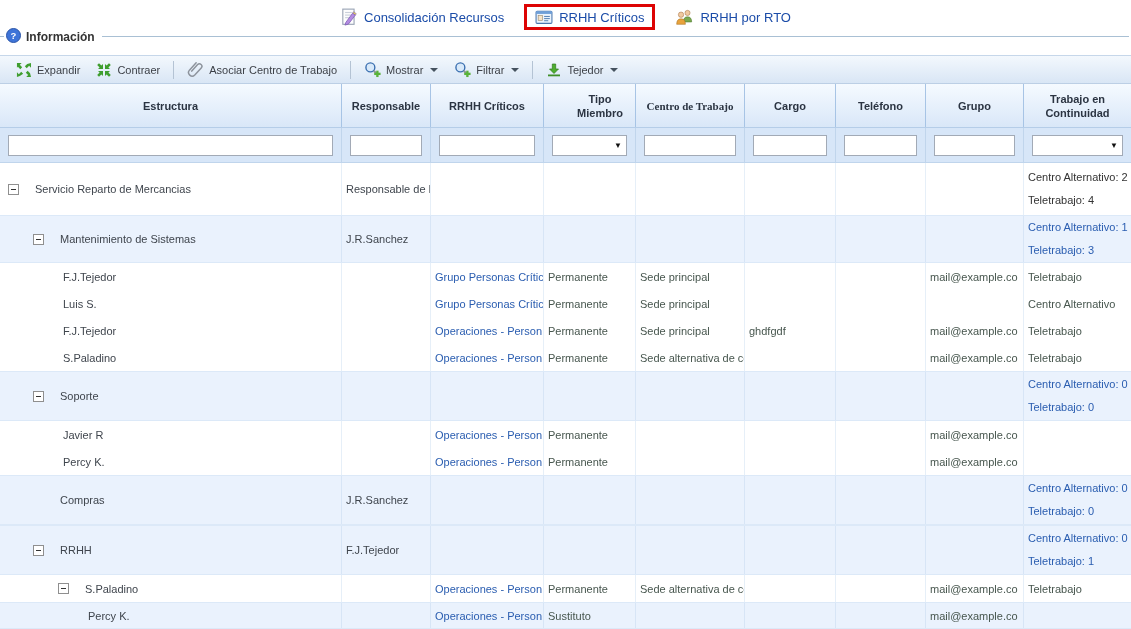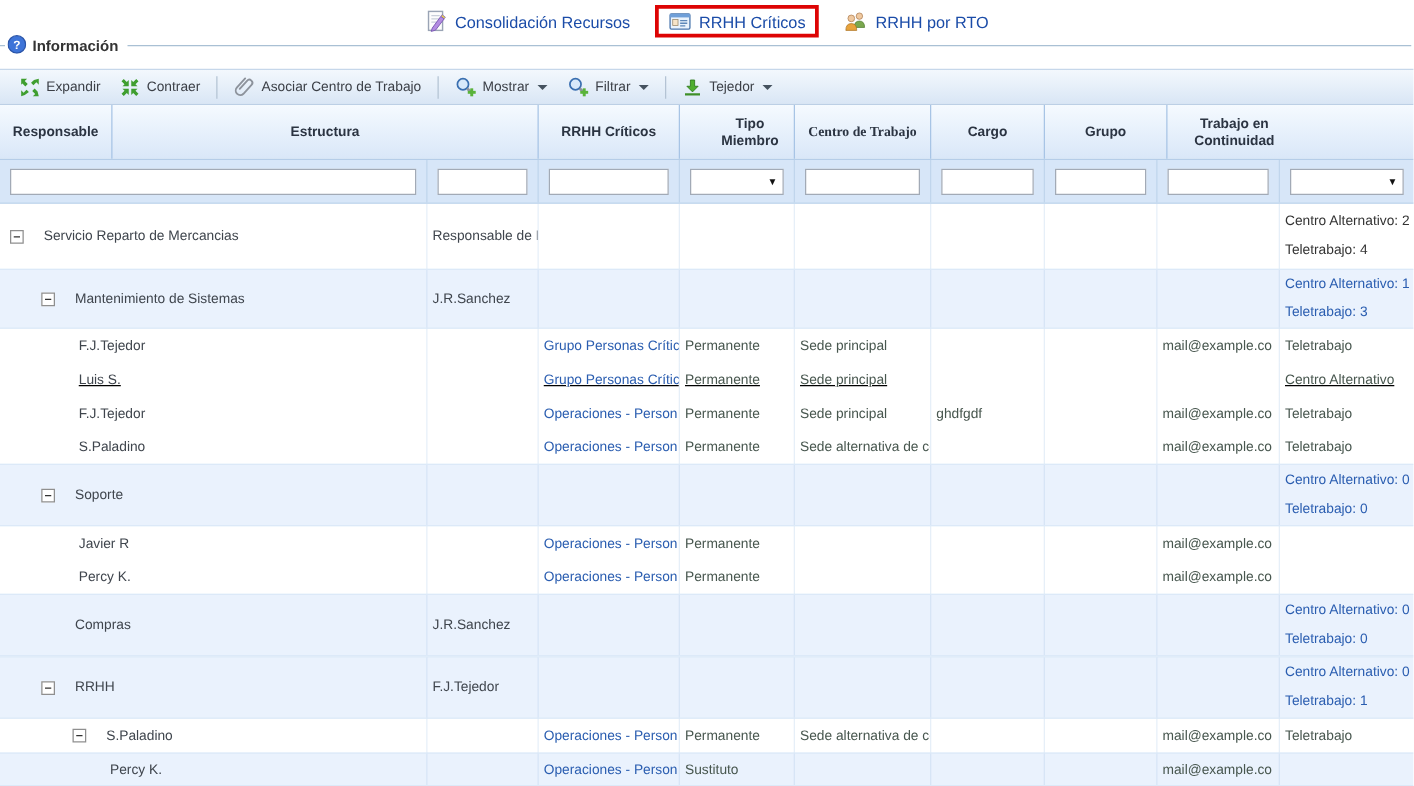--- a/index.html
+++ b/index.html
@@ -188,26 +188,27 @@
           <svg width="16" height="16" viewBox="0 0 16 16">
             <path d="M6.3 2 h3.4 v5 h2.8 L8 11.5 3.5 7 h2.8 Z" fill="#4fae2f" stroke="#2f7a1d" stroke-width="0.7"></path>
             <path d="M2 12.5 h12 v1.8 h-12 Z" fill="#3f8f28"></path>
           </svg>
         </span>
         <span>Tejedor</span>
         <span class="dd"></span>
       </div>
     </div>
   <div class="grid-header">
+      <div class="hcell" style="width: 341px;">Estructura</div>
       <div class="hcell" style="width: 89px;">Responsable</div>
-      <div class="hcell" style="width: 341px;">Estructura</div>
       <div class="hcell" style="width: 113px;">RRHH Críticos</div>
       <div class="hcell" style="width: 92px; padding-left: 24px;">Tipo Miembro</div>
       <div class="hcell" style="width: 109px; font-family: Liberation Serif, serif;">Centro de Trabajo</div>
       <div class="hcell" style="width: 91px;">Cargo</div>
+      <div class="hcell" style="width: 90px;">Teléfono</div>
       <div class="hcell" style="width: 98px;">Grupo</div>
       <div class="hcell" style="width: 108px;">Trabajo en Continuidad</div>
     </div>
   <div class="grid-filter">
       <div class="fcell" style="width: 341px;">
         <input class="fin" type="text" style="">
       </div>
       <div class="fcell" style="width: 89px;">
         <input class="fin" type="text" style="">
       </div>
@@ -281,21 +282,21 @@
         <div class="gcell c-link" style="width: 113px;">Grupo Personas Crític</div>
         <div class="gcell c-mut" style="width: 92px;">Permanente</div>
         <div class="gcell c-mut" style="width: 109px;">Sede principal</div>
         <div class="gcell c-mut" style="width: 91px;"></div>
         <div class="gcell c-mut" style="width: 90px;"></div>
         <div class="gcell c-mut" style="width: 98px;">mail@example.co</div>
         <div class="gcell c-cont single" style="width: 108px;">
           <div class="c-mut">Teletrabajo</div>
         </div>
       </div>
-      <div class="grow" style="height: 27px; text-decoration: underline;">
+      <div class="grow" style="height: 27px;">
         <div class="gcell c-name" style="width: 341px; padding-left: 58px;">
           <span class="leafpad"></span>
           <span>Luis S.</span>
         </div>
         <div class="gcell c-name" style="width: 89px;"></div>
         <div class="gcell c-link" style="width: 113px;">Grupo Personas Crític</div>
         <div class="gcell c-mut" style="width: 92px;">Permanente</div>
         <div class="gcell c-mut" style="width: 109px;">Sede principal</div>
         <div class="gcell c-mut" style="width: 91px;"></div>
         <div class="gcell c-mut" style="width: 90px;"></div>

